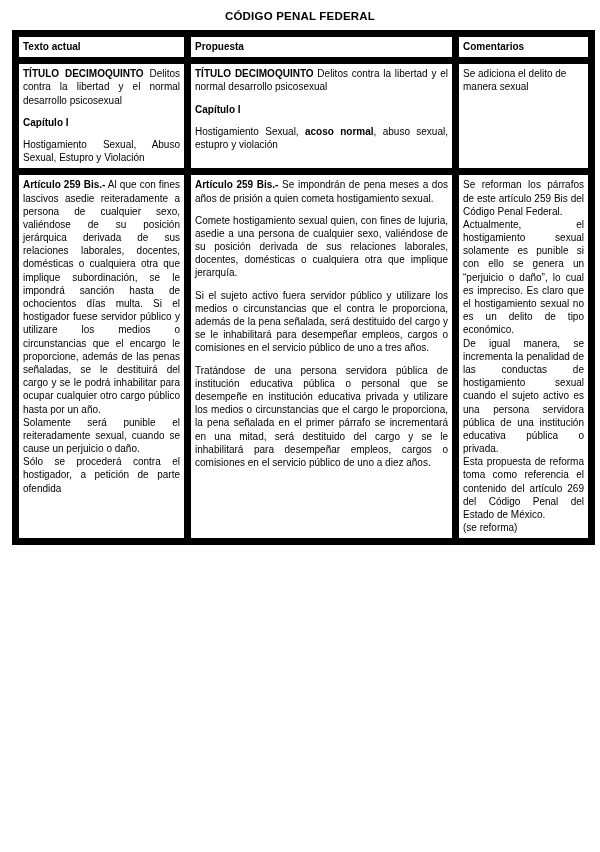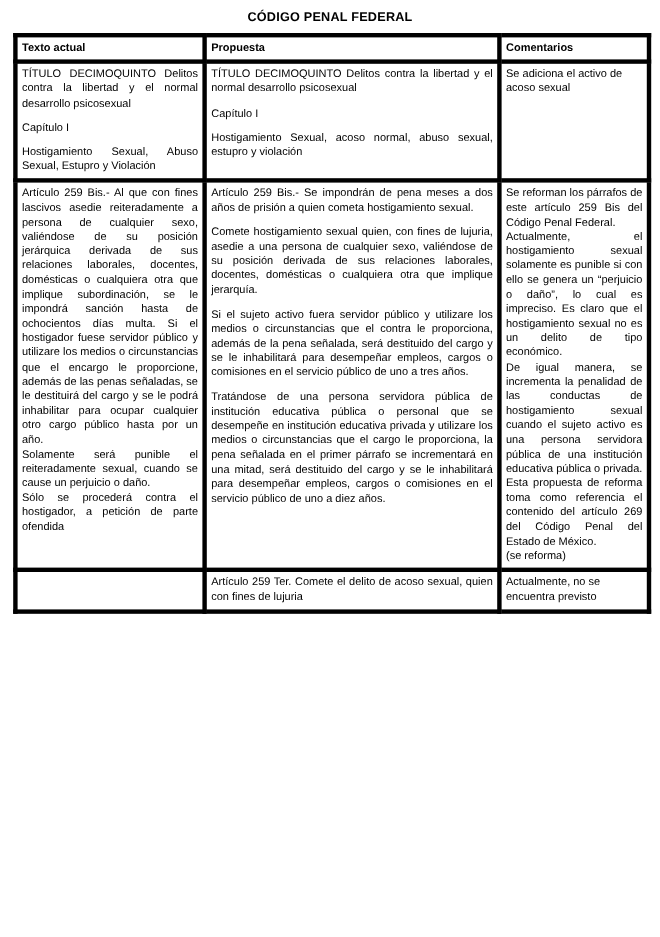--- a/index.html
+++ b/index.html
@@ -27,40 +27,40 @@
     font-weight: bold;
     letter-spacing: 0.2px;
     margin: 2px 0 8px 0;
   }
   table.main {
     border-collapse: collapse;
     width: 576px;
     table-layout: fixed;
   }
   table.main td, table.main th {
-    border: 4px solid #000000;
+    border: 7px solid #000000;
     vertical-align: top;
     padding: 3px 4px 4px 4px;
     font-size: 10px;
     line-height: 1.32;
     text-align: justify;
     text-justify: inter-word;
     hyphens: auto;
   }
   .col1 { width: 172px; }
   .col2 { width: 268px; }
   .col3 { width: 136px; }
 
   th.hdr {
     font-weight: bold;
     font-size: 10.5px;
     text-align: left;
     padding: 3px 4px 4px 4px;
   }
-  .b { font-weight: normal; }
+  .b { font-weight: bold; }
   p {
     margin: 0 0 0 0;
   }
   p + p { }
   .tight + .tight { margin-top: 9px; }
   .nojust { text-align: left; }
 </style>
 </head>
 <body>
 
@@ -88,21 +88,21 @@
           <p class="tight"><span class="b">TÍTULO DECIMOQUINTO</span><span> Delitos contra la libertad y el normal desarrollo psicosexual</span></p>
           <p class="tight nojust"><span class="b">Capítulo I</span></p>
           <p class="tight"><span>Hostigamiento Sexual, Abuso Sexual, Estupro y Violación</span></p>
         </td>
         <td>
           <p class="tight"><span class="b">TÍTULO DECIMOQUINTO</span><span> Delitos contra la libertad y el normal desarrollo psicosexual</span></p>
           <p class="tight nojust"><span class="b">Capítulo I</span></p>
           <p class="tight"><span>Hostigamiento Sexual, </span><span class="b">acoso normal</span><span>, abuso sexual, estupro y violación</span></p>
         </td>
         <td>
-          <p class="tight nojust"><span>Se adiciona el activo de acoso sexual</span></p>
+          <p class="tight nojust"><span>Se adiciona el delito de manera sexual</span></p>
         </td>
       </tr>
 
       <tr>
         <td>
           <p><span class="b">Artículo 259 Bis.-</span><span> Al que con fines lascivos asedie reiteradamente a persona de cualquier sexo, valiéndose de su posición jerárquica derivada de sus relaciones laborales, docentes, domésticas o cualquiera otra que implique subordinación, se le impondrá sanción hasta de ochocientos días multa. Si el hostigador fuese servidor público y utilizare los medios o circunstancias que el encargo le proporcione, además de las penas señaladas, se le destituirá del cargo y se le podrá inhabilitar para ocupar cualquier otro cargo público hasta por un año.</span></p>
           <p><span>Solamente será punible el reiteradamente sexual, cuando se cause un perjuicio o daño.</span></p>
           <p><span>Sólo se procederá contra el hostigador, a petición de parte ofendida</span></p>
         </td>
         <td>
@@ -113,25 +113,16 @@
         </td>
         <td>
           <p><span>Se reforman los párrafos de este artículo 259 Bis del Código Penal Federal.</span></p>
           <p><span>Actualmente, el hostigamiento sexual solamente es punible si con ello se genera un “perjuicio o daño”, lo cual es impreciso. Es claro que el hostigamiento sexual no es un delito de tipo económico.</span></p>
           <p><span>De igual manera, se incrementa la penalidad de las conductas de hostigamiento sexual cuando el sujeto activo es una persona servidora pública de una institución educativa pública o privada.</span></p>
           <p><span>Esta propuesta de reforma toma como referencia el contenido del artículo 269 del Código Penal del Estado de México.</span></p>
           <p class="nojust"><span>(se reforma)</span></p>
         </td>
       </tr>
 
-      <tr>
-        <td>&nbsp;</td>
-        <td>
-          <p class="tight"><span class="b">Artículo 259 Ter.</span><span> Comete el delito de acoso sexual, quien con fines de lujuria</span></p>
-        </td>
-        <td>
-          <p class="tight nojust"><span>Actualmente, no se encuentra previsto</span></p>
-        </td>
-      </tr>
 
     </tbody>
   </table>
 </div>
 
 </body></html>

